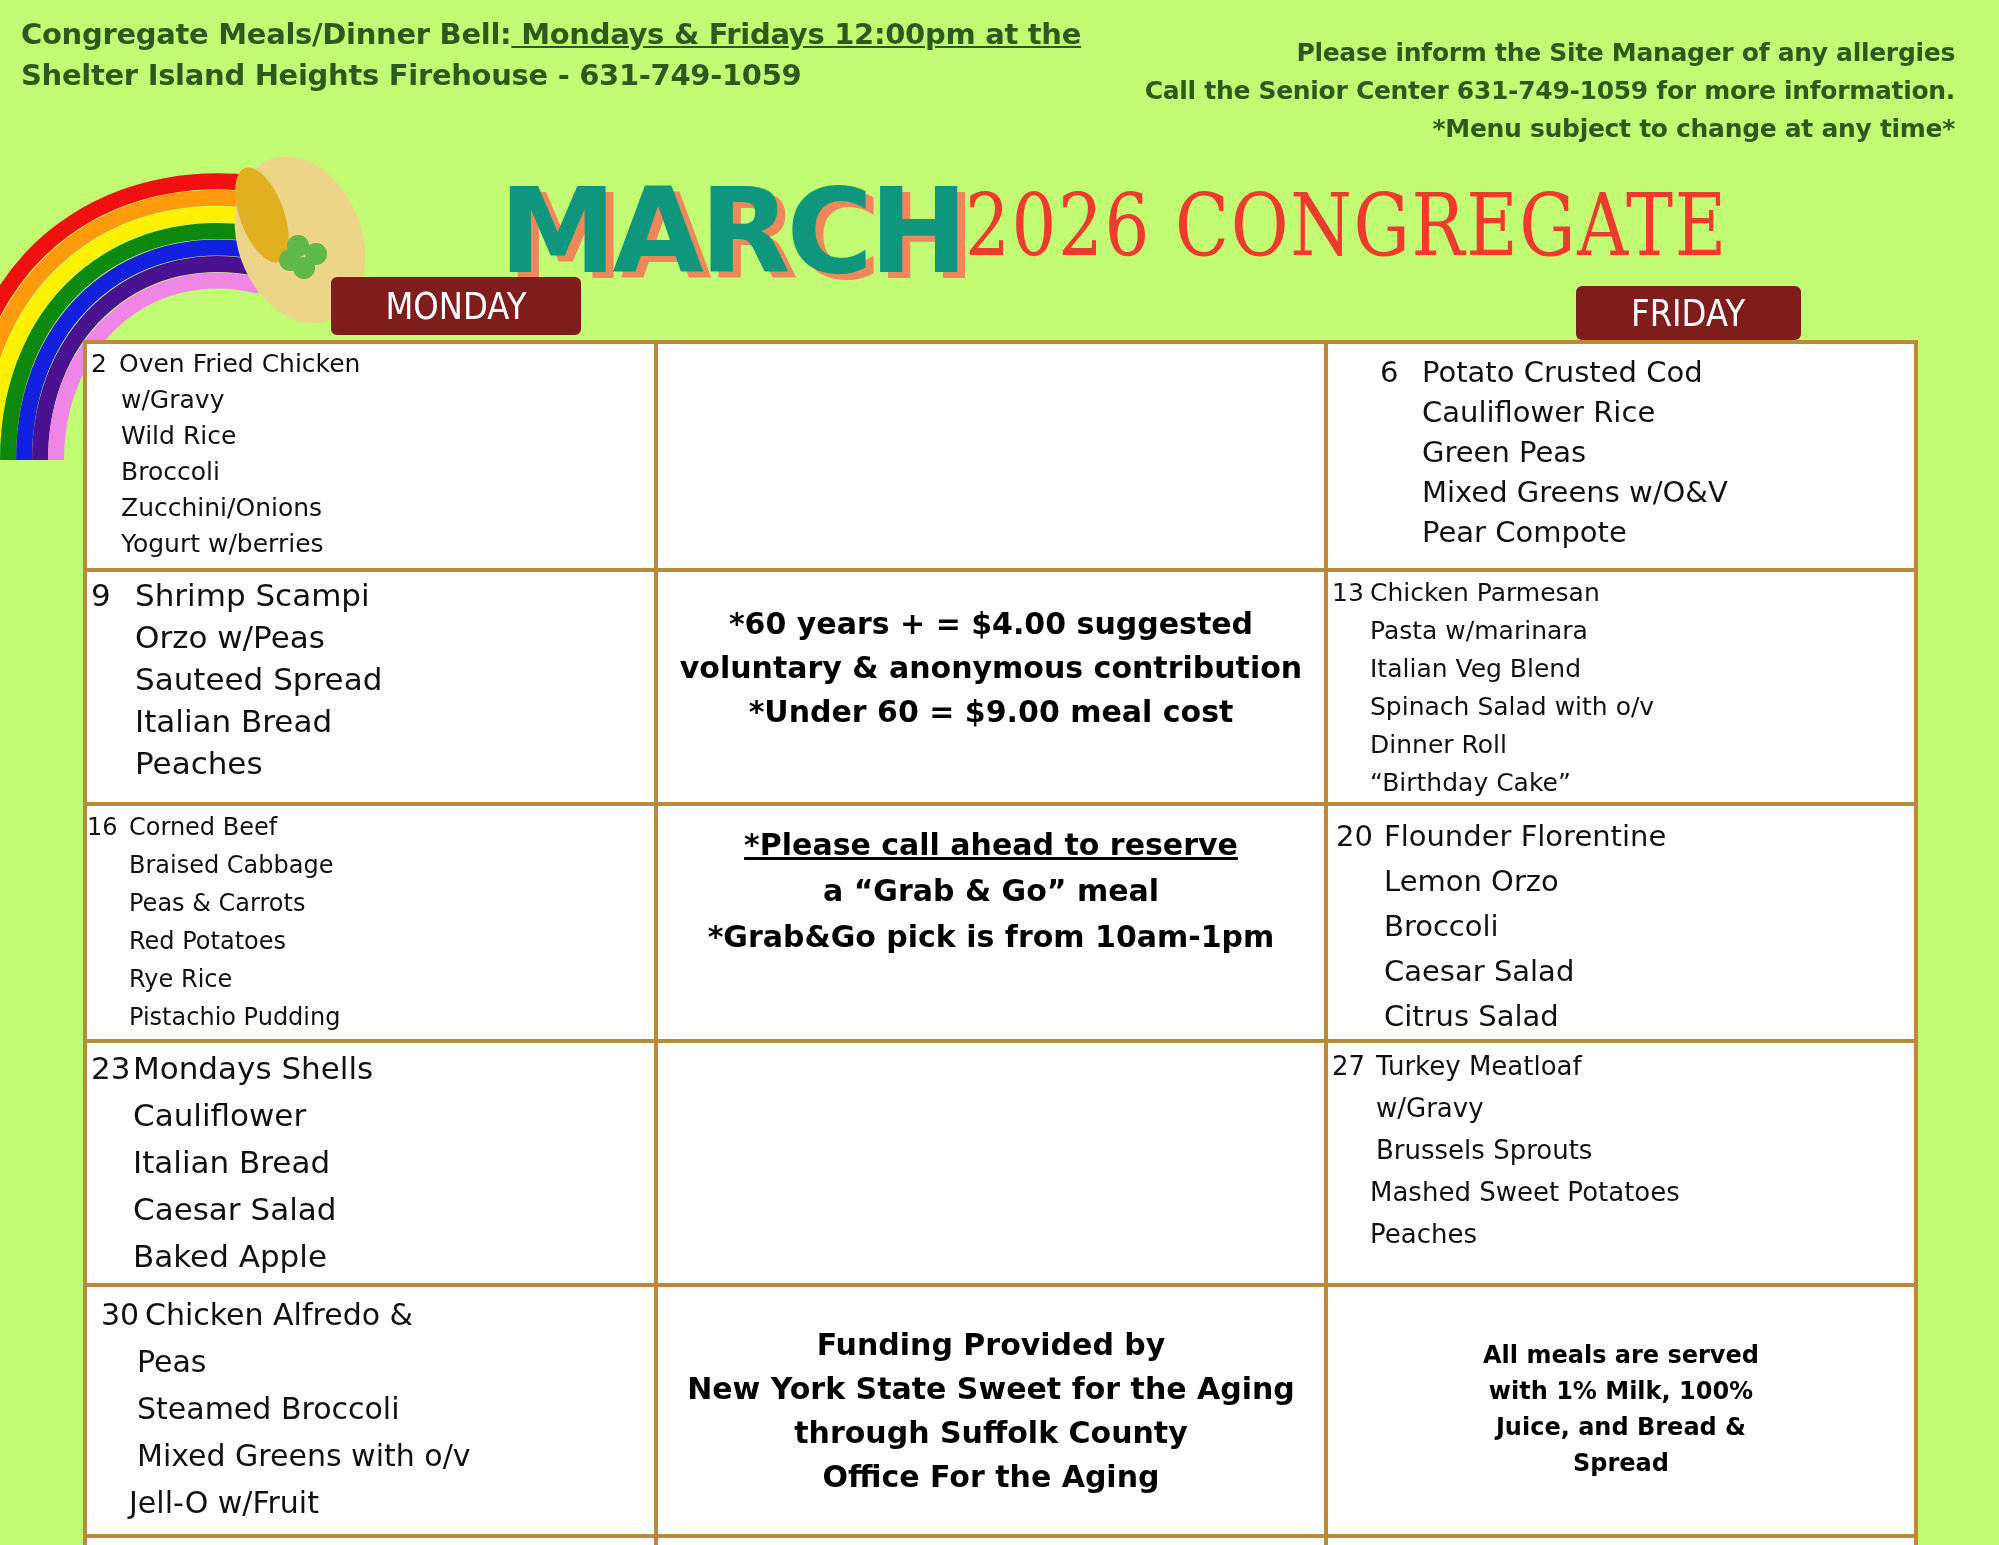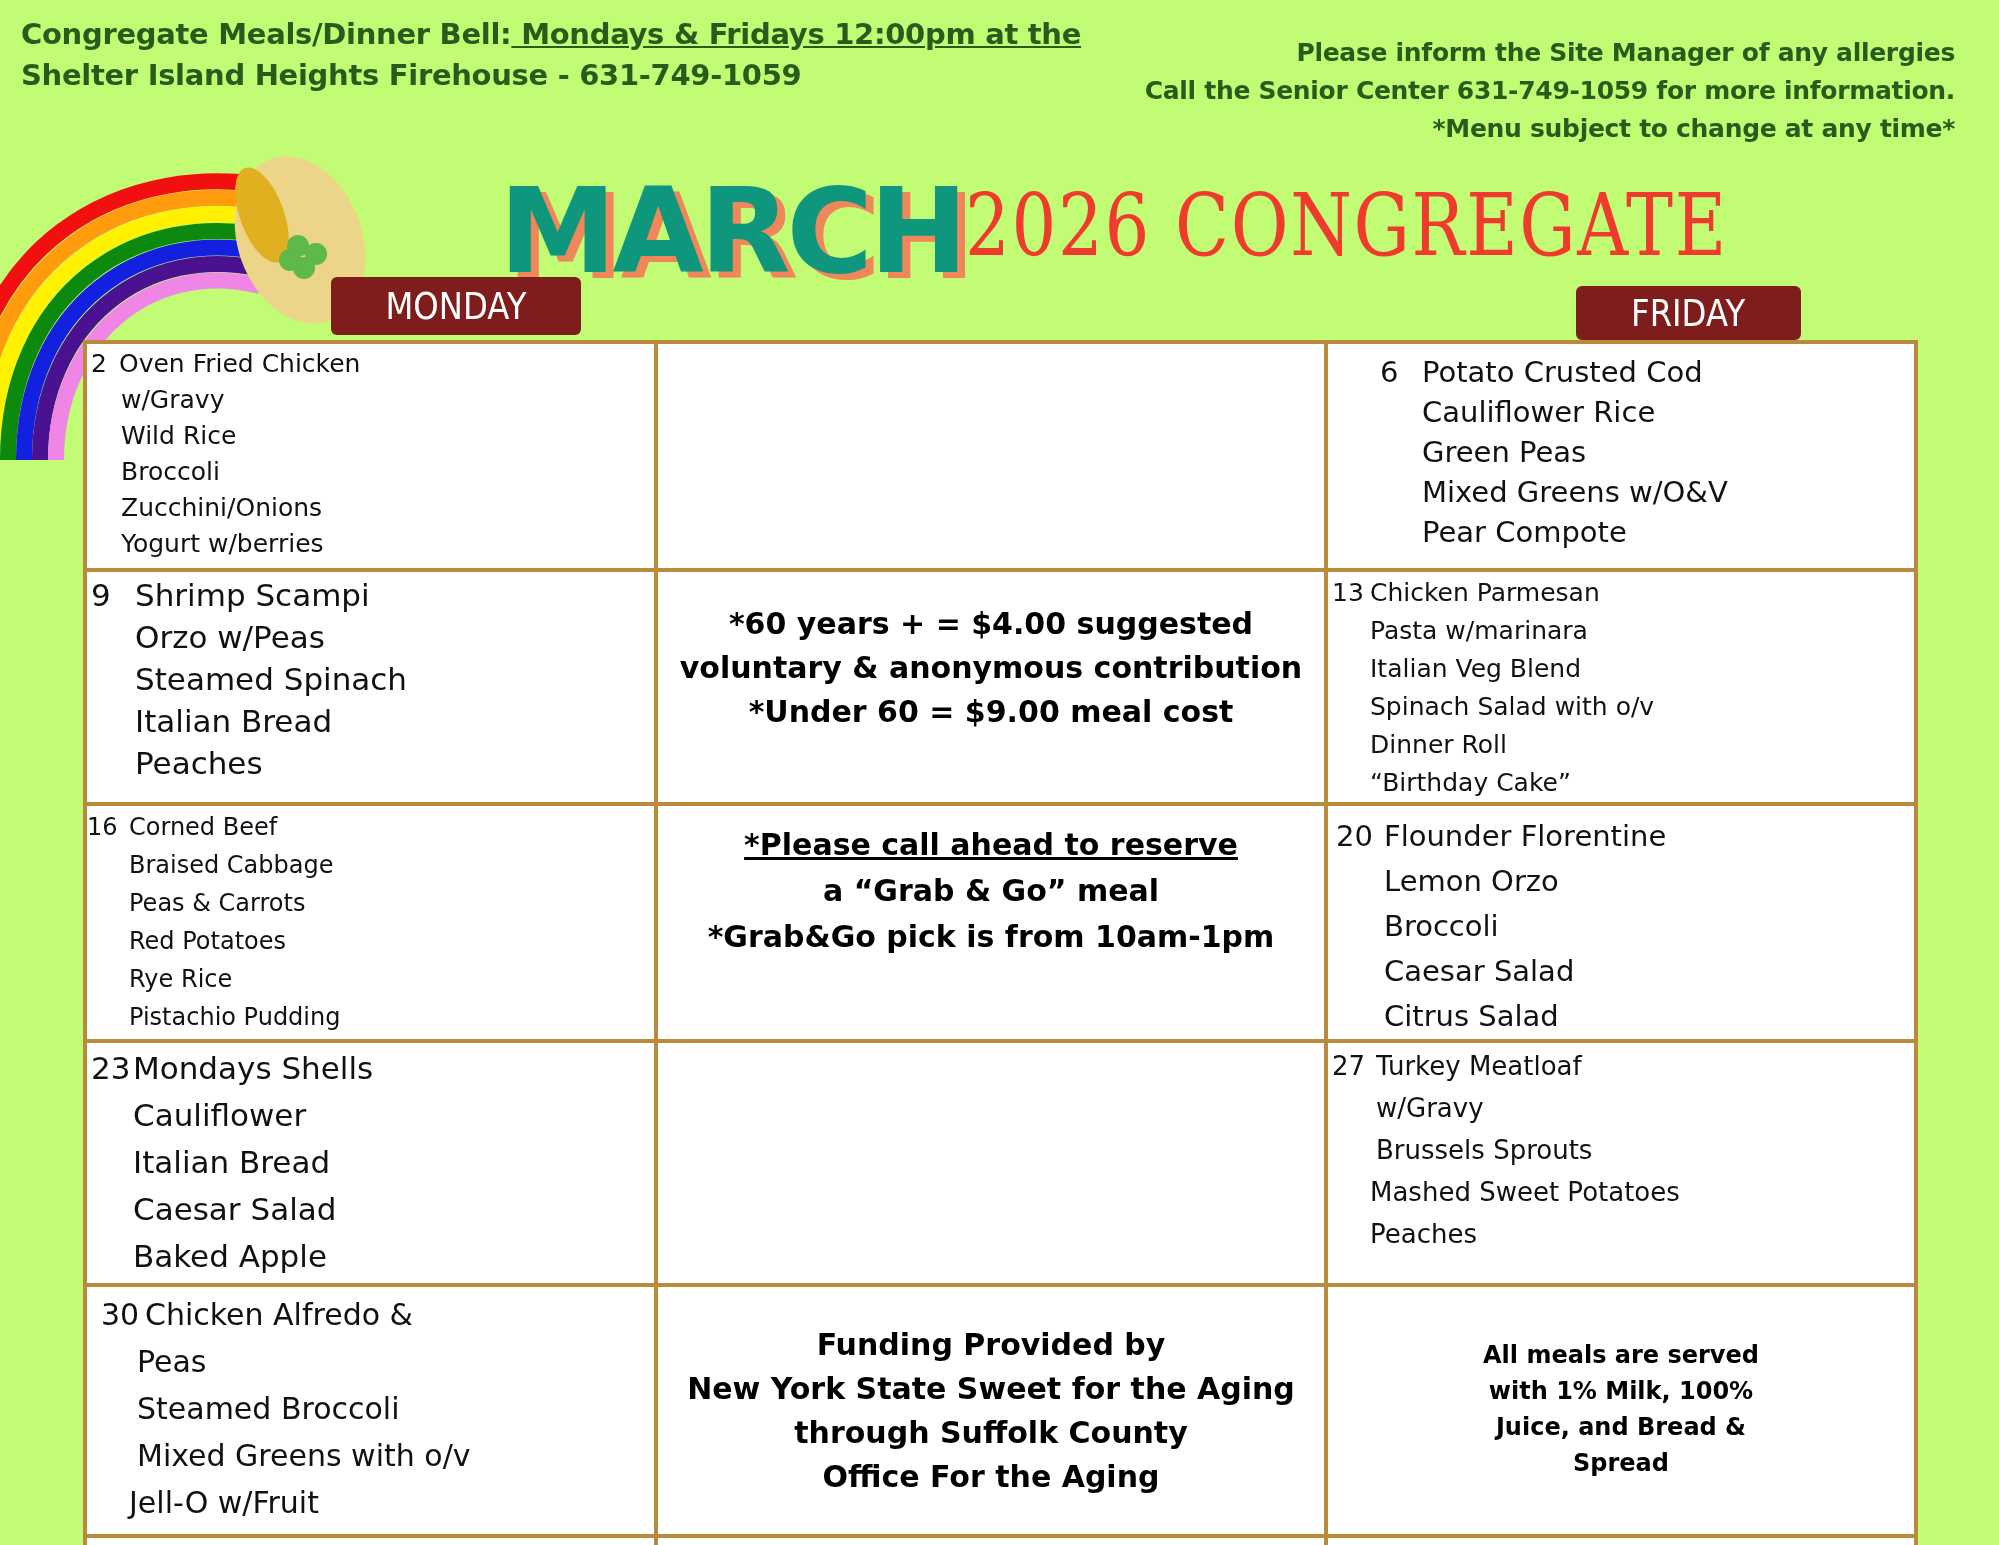--- a/index.html
+++ b/index.html
@@ -102,21 +102,21 @@
       </div>
     </td>
   </tr>
 
   <tr style="height:221px;">
     <td>
       <div class="menu" style="font-size:31px;line-height:42px;">
         <div><span class="day" style="min-width:44px;">9</span><span>Shrimp Scampi</span></div>
         <div style="padding-left:44px;">
           <span class="item">Orzo w/Peas</span>
-          <span class="item">Steamed Spinach</span>
+          <span class="item">Sauteed Spread</span>
           <span class="item">Italian Bread</span>
           <span class="item">Peaches</span>
         </div>
       </div>
     </td>
     <td>
       <div class="note" style="font-size:30px;line-height:44px;padding-top:30px;">
         <div>*60 years + = $4.00 suggested</div>
         <div>voluntary &amp; anonymous contribution</div>
         <div>*Under 60 = $9.00 meal cost</div>

